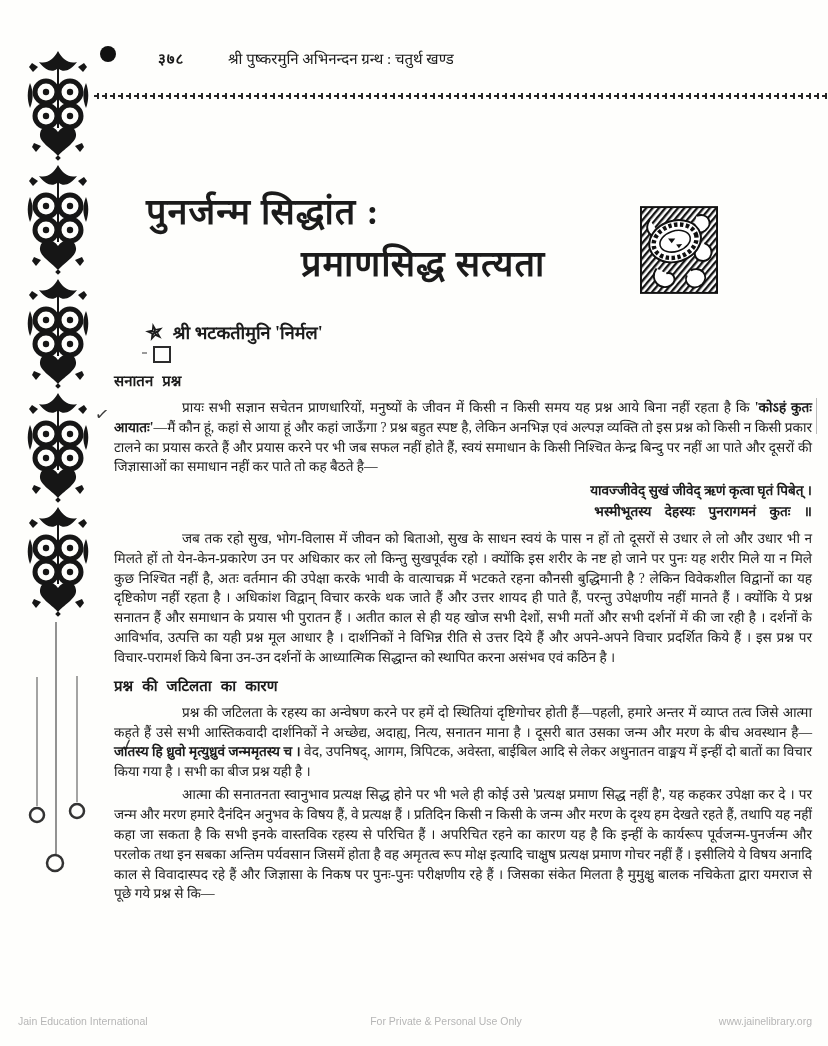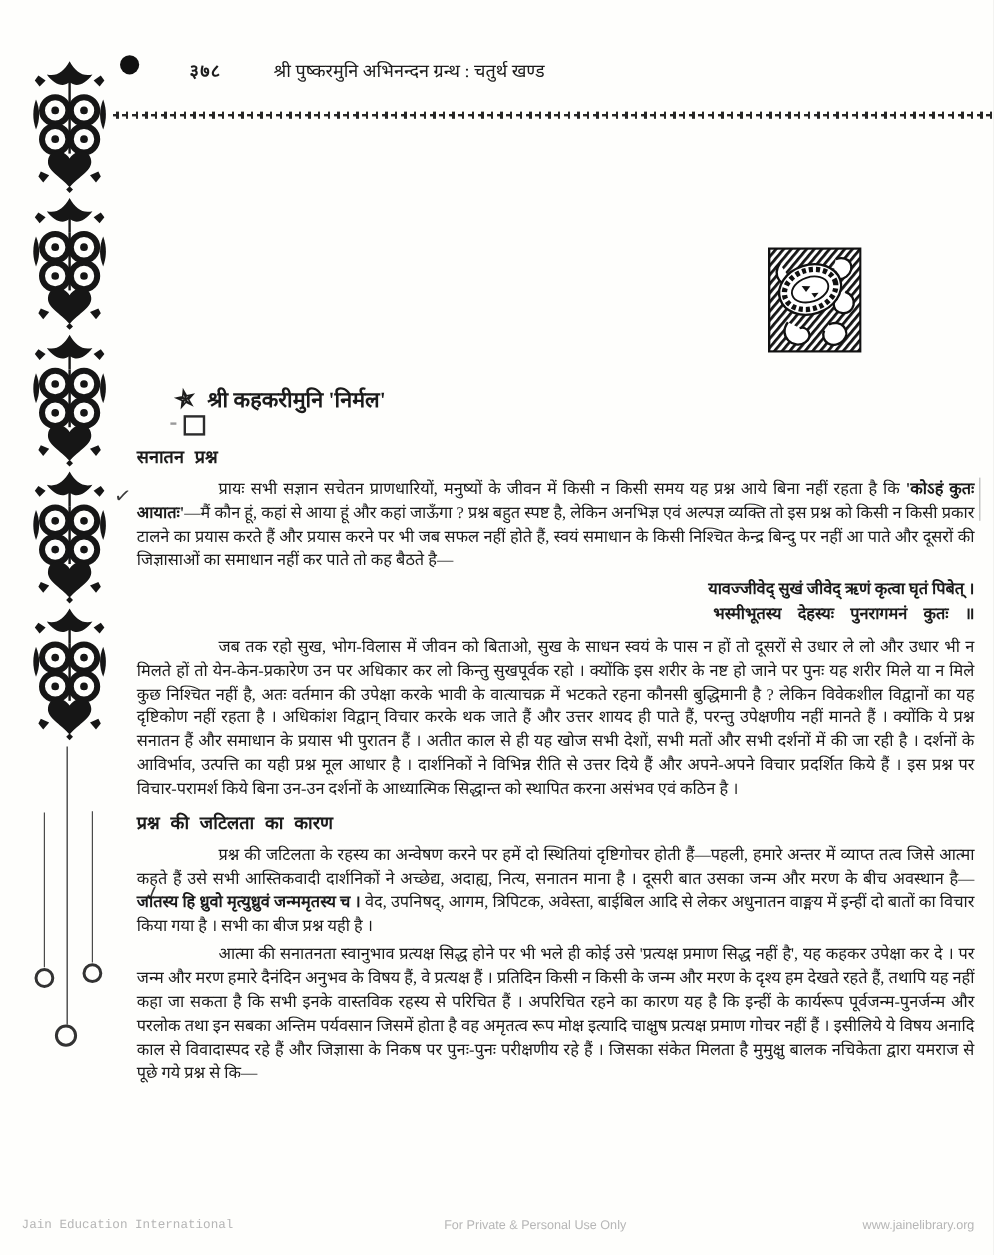--- a/index.html
+++ b/index.html
@@ -54,21 +54,21 @@
   .body b{font-weight:bold;}
   .verse{text-align:center;font-weight:bold;margin:4px 0 7px 0;}
   .verse div{margin:1px 0;text-align:right;}
   .verse .v2{word-spacing:10px;}
   
   .footer{
     position:absolute;left:0;top:1015px;width:828px;height:20px;
     font-family:"Liberation Sans","DejaVu Sans",sans-serif;
     font-size:10.5px;color:#b6b6b6;
   }
-  .footer .fl{position:absolute;left:18px;font-family:Liberation Mono, monospace;}
+  .footer .fl{position:absolute;left:18px;}
   .footer .fc{position:absolute;left:50%;transform:translateX(-50%);margin-left:32px;}
   .footer .fr{position:absolute;right:16px;}
 </style>
 </head>
 <body>
 
 <div class="page">
 
   <div class="border-strip">
     <svg width="64" height="840" viewBox="0 0 64 840" xmlns="http://www.w3.org/2000/svg">
@@ -106,20 +106,24 @@
       <line x1="51" y1="632" x2="51" y2="758" stroke="#4a4a4a" stroke-width="1"></line>
       <circle cx="51" cy="767" r="7" fill="none" stroke="#333" stroke-width="2.5"></circle>
     </svg>
   </div>
 
   <div class="hdr-bullet"></div>
   <div class="hdr-pageno">३७८</div>
   <div class="hdr-title">श्री पुष्करमुनि अभिनन्दन ग्रन्थ : चतुर्थ खण्ड</div>
   <div class="dotted-rule"></div>
 
+  <div class="main-title">
+    <div class="t1">पुनर्जन्म सिद्धांत :</div>
+    <div class="t2">प्रमाणसिद्ध सत्यता</div>
+  </div>
 
   <div class="emblem">
     <svg width="78" height="88" viewBox="0 0 80 90" xmlns="http://www.w3.org/2000/svg">
       <defs>
         <pattern id="hx" width="5" height="5" patternUnits="userSpaceOnUse" patternTransform="rotate(40)">
           <rect width="5" height="5" fill="#ffffff"></rect>
           <rect width="2.4" height="5" fill="#151515"></rect>
         </pattern>
       </defs>
       <rect x="1" y="1" width="78" height="88" fill="url(#hx)" stroke="#111" stroke-width="2"></rect>
@@ -132,21 +136,21 @@
         <ellipse cx="36" cy="36" rx="27" ry="21" fill="#fff" stroke="#111" stroke-width="2"></ellipse>
         <ellipse cx="36" cy="36" rx="22.5" ry="16.5" fill="none" stroke="#111" stroke-width="4.5" stroke-dasharray="3.5 2.5"></ellipse>
         <ellipse cx="36" cy="36" rx="16" ry="10.5" fill="#fff" stroke="#111" stroke-width="1.6"></ellipse>
         <path d="M30 31 l7 2.5 -5 3.5 Z" fill="#111"></path>
         <path d="M36 39.5 l6 1.5 -4.5 3 Z" fill="#111"></path>
       </g>
     </svg>
   </div>
 
   <div class="author">
-    <span class="star">✯</span><span>श्री कहकरीमुनि 'निर्मल'</span>
+    <span class="star">✯</span><span>श्री भटकतीमुनि 'निर्मल'</span>
   </div>
   <div class="checkbox"></div>
   <div class="checkbox-dash"></div>
 
   <div class="check check1">✓</div>
   <div class="check check2">✓</div>
   <div class="edge-line"></div>
 
   <main class="body">
     <h3>सनातन प्रश्न</h3>

